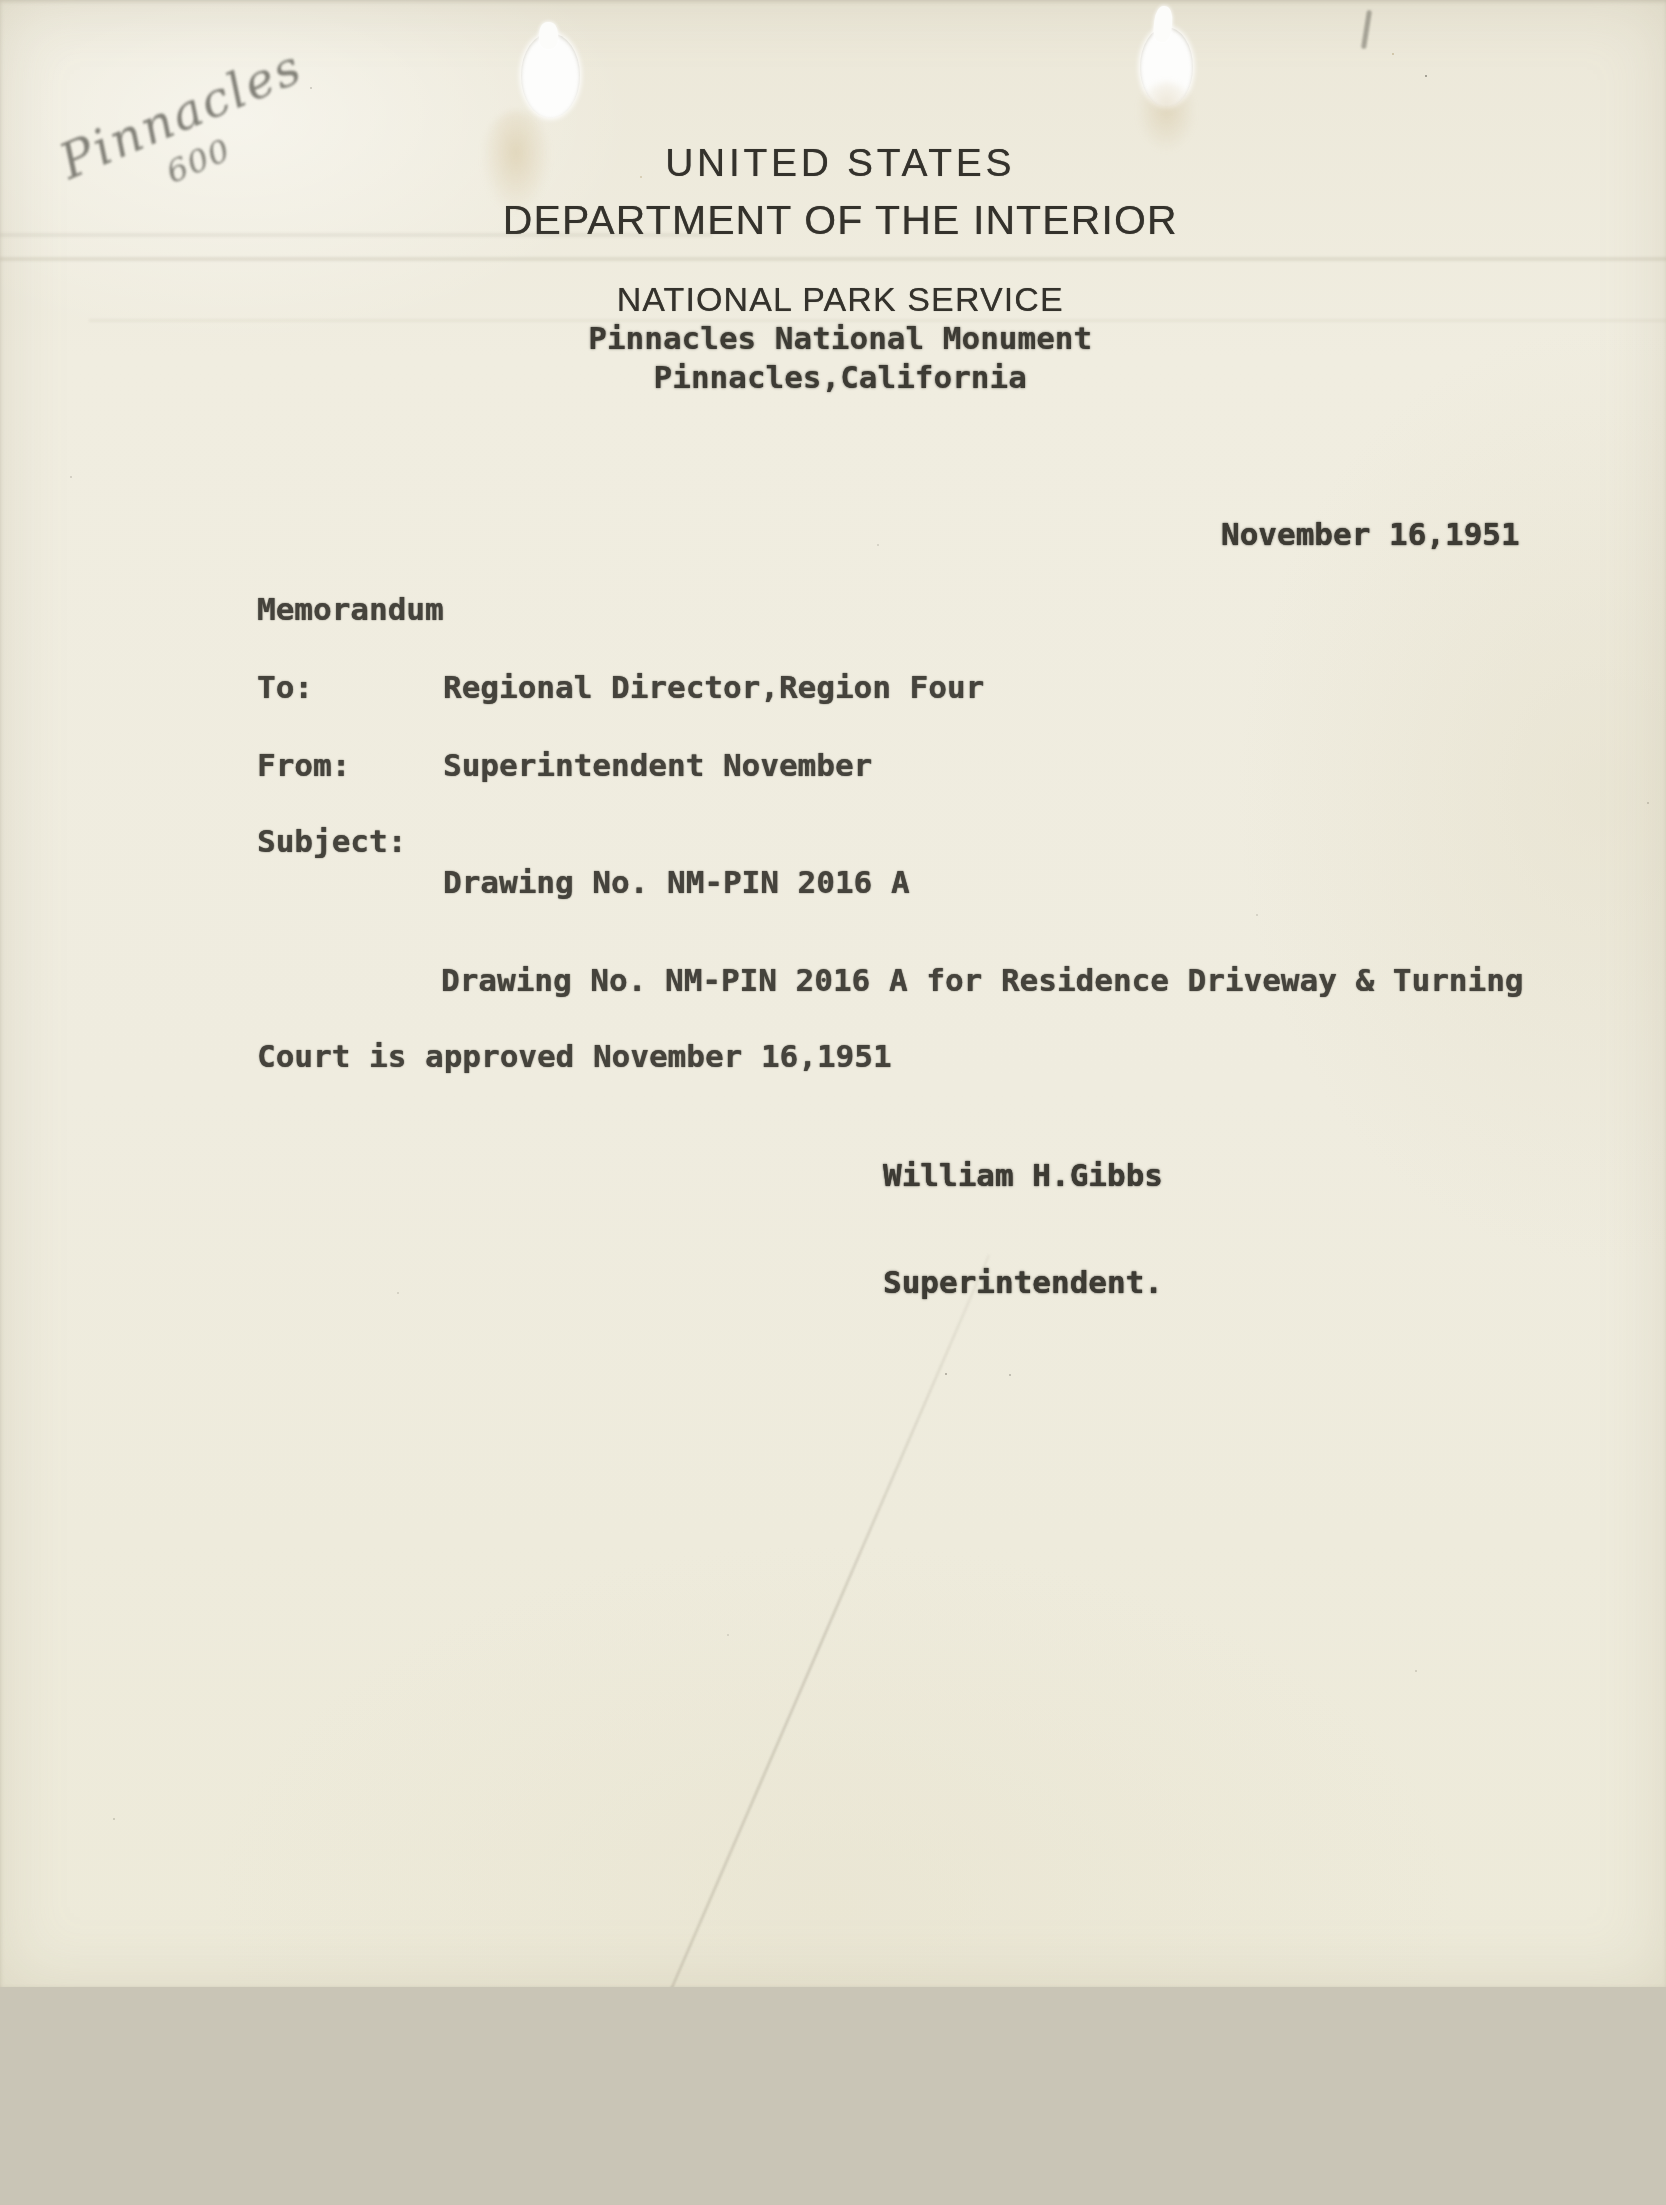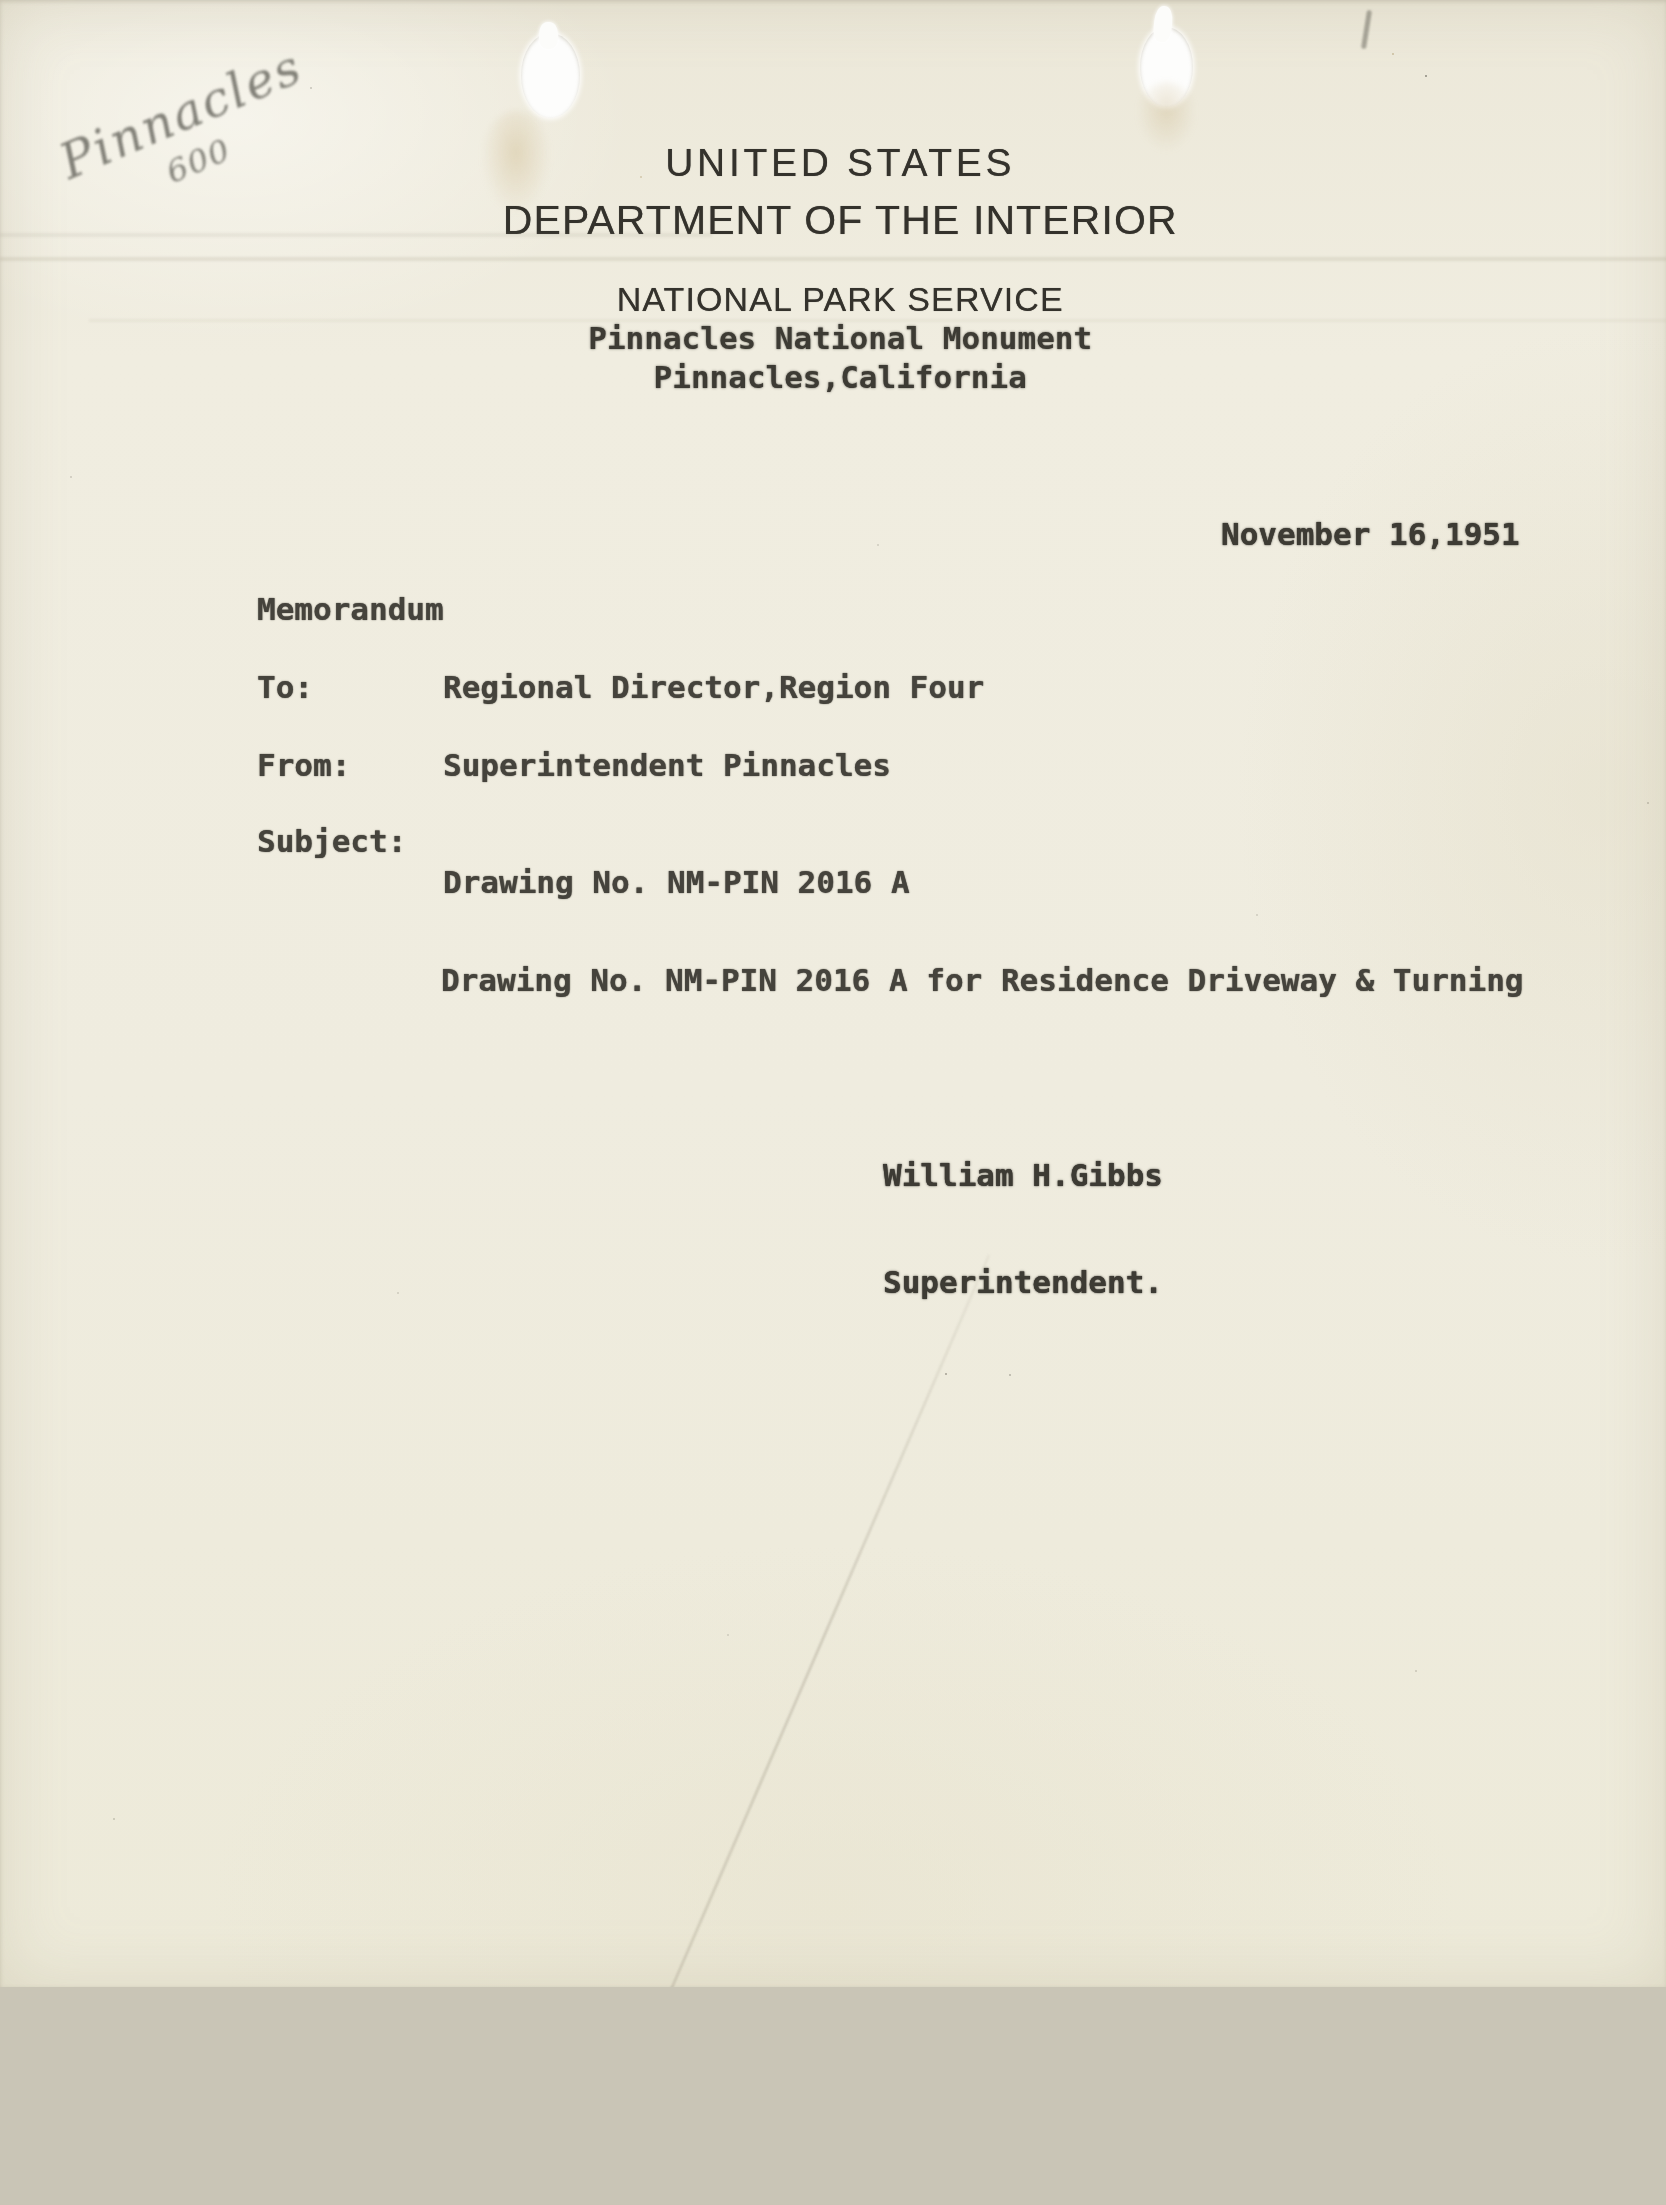--- a/index.html
+++ b/index.html
@@ -115,26 +115,27 @@
   <div class="printed ph5">Pinnacles,California</div>
 
   <div class="tw heavy" style="left:1221px;top:472px;margin-top:43px;">November 16,1951</div>
 
   <div class="tw" style="left:257px;top:590px;">Memorandum</div>
 
   <div class="tw" style="left:257px;top:668px;">To:</div>
   <div class="tw" style="left:443px;top:668px;">Regional Director,Region Four</div>
 
   <div class="tw" style="left:257px;top:746px;">From:</div>
-  <div class="tw" style="left:443px;top:746px;">Superintendent Pinnacles</div>
+  <div class="tw" style="left:443px;top:746px;">Superintendent November</div>
 
   <div class="tw" style="left:257px;top:822px;">Subject:</div>
   <div class="tw" style="left:443px;top:863px;">Drawing No. NM-PIN 2016 A</div>
 
   <div class="tw" style="left:441px;top:961px;">Drawing No. NM-PIN 2016 A for Residence Driveway &amp; Turning</div>
+  <div class="tw" style="left:257px;top:1037px;">Court is approved November 16,1951</div>
 
   <div class="tw heavy" style="left:883px;top:1156px;">William H.Gibbs</div>
   <div class="tw heavy" style="left:883px;top:1263px;">Superintendent.</div>
 
   <div class="streak" style="left:0;top:233px;width:712px;height:3.7px;background:rgba(150,143,122,0.12);"></div>
   <div class="streak" style="left:0;top:257px;width:1667px;height:4.4px;background:rgba(148,141,120,0.17);"></div>
   <div class="streak" style="left:89px;top:319px;width:1578px;height:3px;background:rgba(150,143,122,0.09);"></div>
   <div class="streak" style="left:0;top:2192px;width:1667px;height:5.2px;background:rgba(146,138,115,0.12);"></div>
   <div class="crease"></div>
   <div class="speck"></div>

